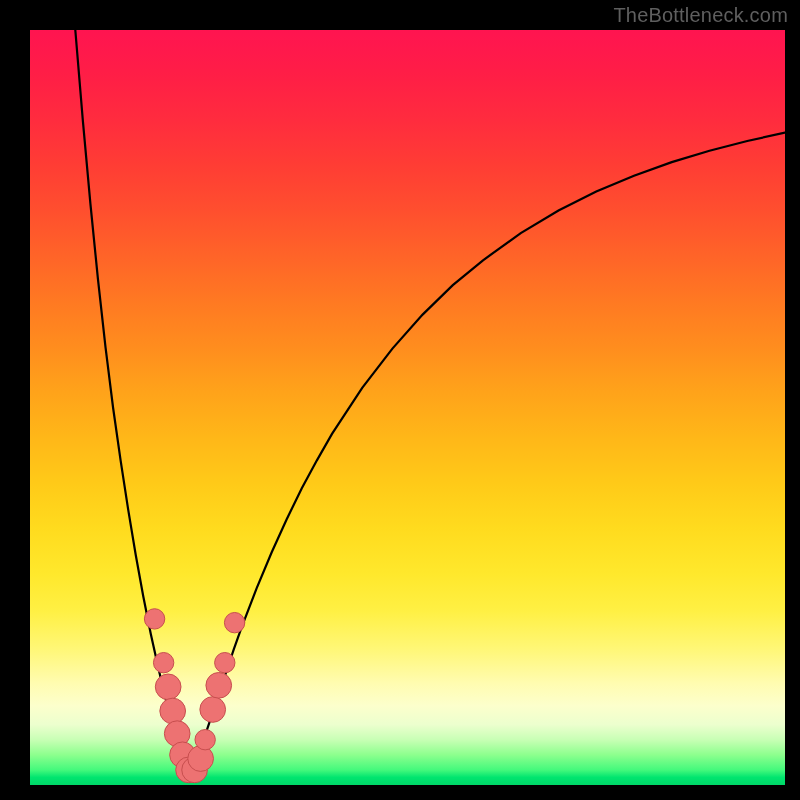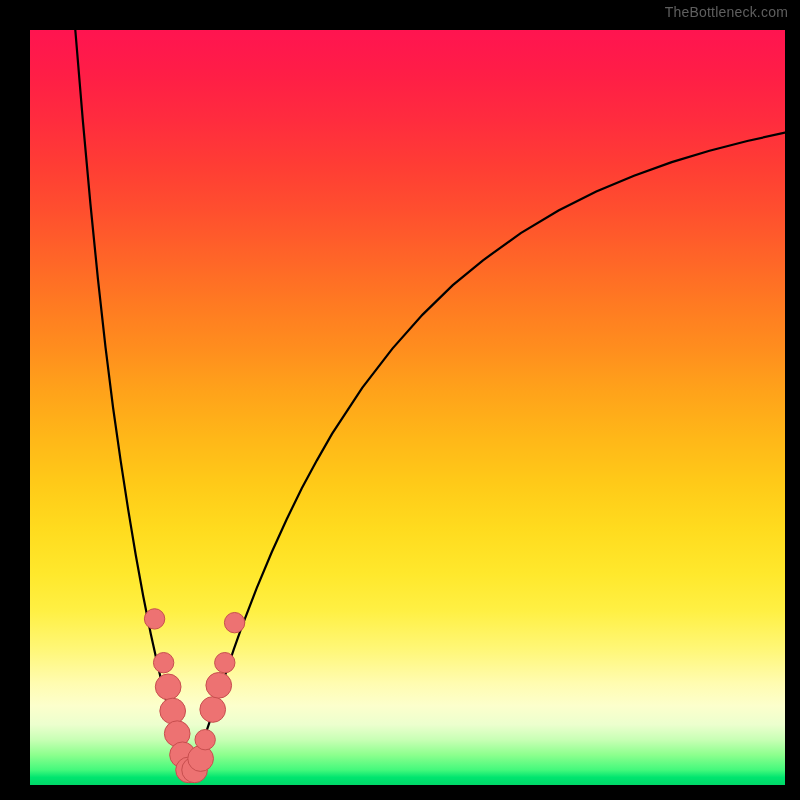--- a/index.html
+++ b/index.html
@@ -54,21 +54,21 @@
     left: 0;
     top: 0;
     width: 755px;
     height: 755px;
   }
   .watermark {
     position: absolute;
     top: 4px;
     right: 12px;
     color: #5f5f5f;
-    font-size: 14px;
+    font-size: 20px;
     font-weight: 400;
     letter-spacing: 0.2px;
     user-select: none;
   }
 </style>
 </head>
 <body>
 
 <div class="frame">
 

